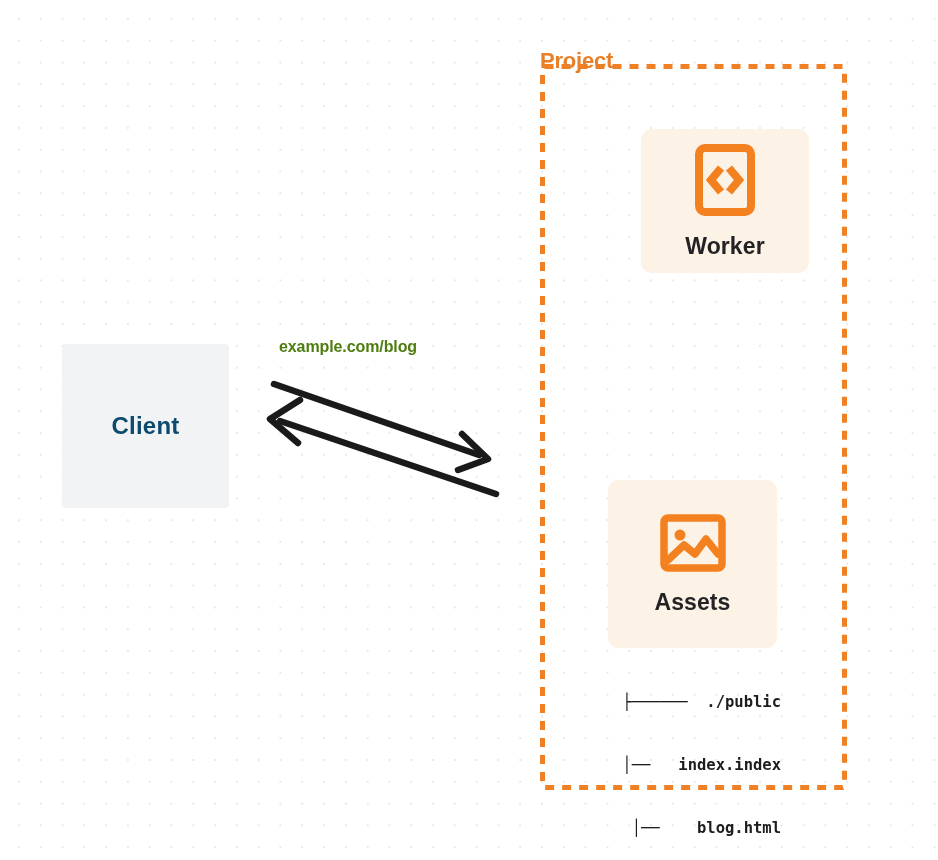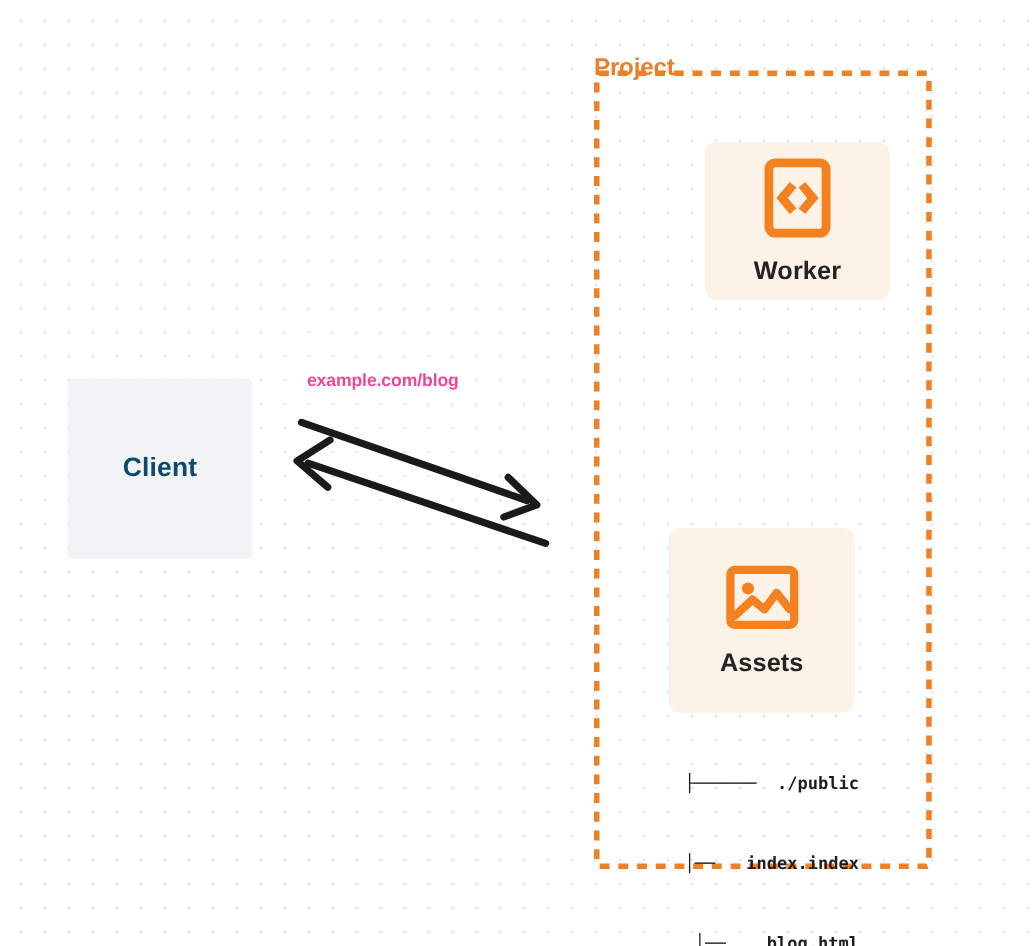--- a/index.html
+++ b/index.html
@@ -45,21 +45,21 @@
     letter-spacing: 0.2px;
   }
 
   
   .edge-label {
     position: absolute;
     left: 279px;
     top: 338px;
     font-size: 16px;
     font-weight: bold;
-    color: #ec4899;
+    color: #4d7c0f;
     white-space: nowrap;
     letter-spacing: -0.1px;
   }
   svg.arrows {
     position: absolute;
     left: 0;
     top: 0;
     width: 938px;
     height: 860px;
     pointer-events: none;
@@ -134,21 +134,20 @@
     font-family: "DejaVu Sans Mono", monospace;
     font-size: 15.5px;
     font-weight: bold;
     color: #1d1d1f;
     line-height: 21px;
     white-space: pre;
     text-align: right;
   }
   .tree-row {
     display: block;
-    margin-top: 10px;
   }
 </style>
 </head>
 <body>
 
 <div id="canvas">
 
   <div class="client-box">
     <span class="client-label">Client</span>
   </div>

